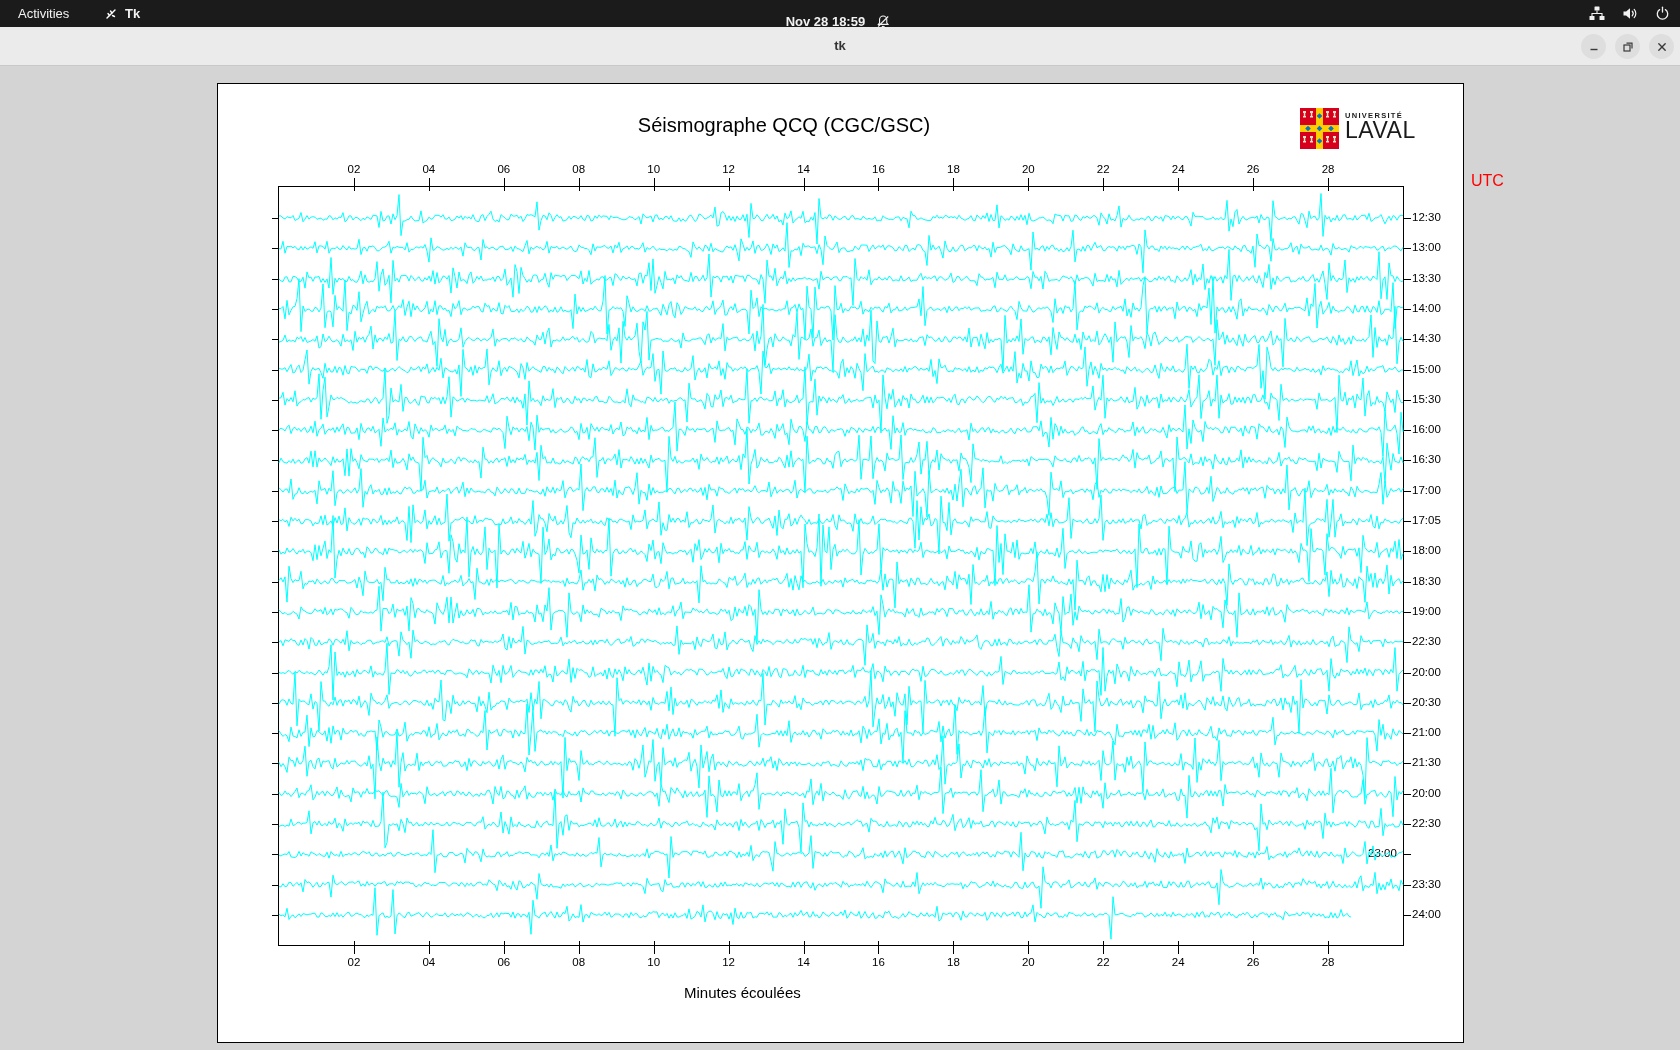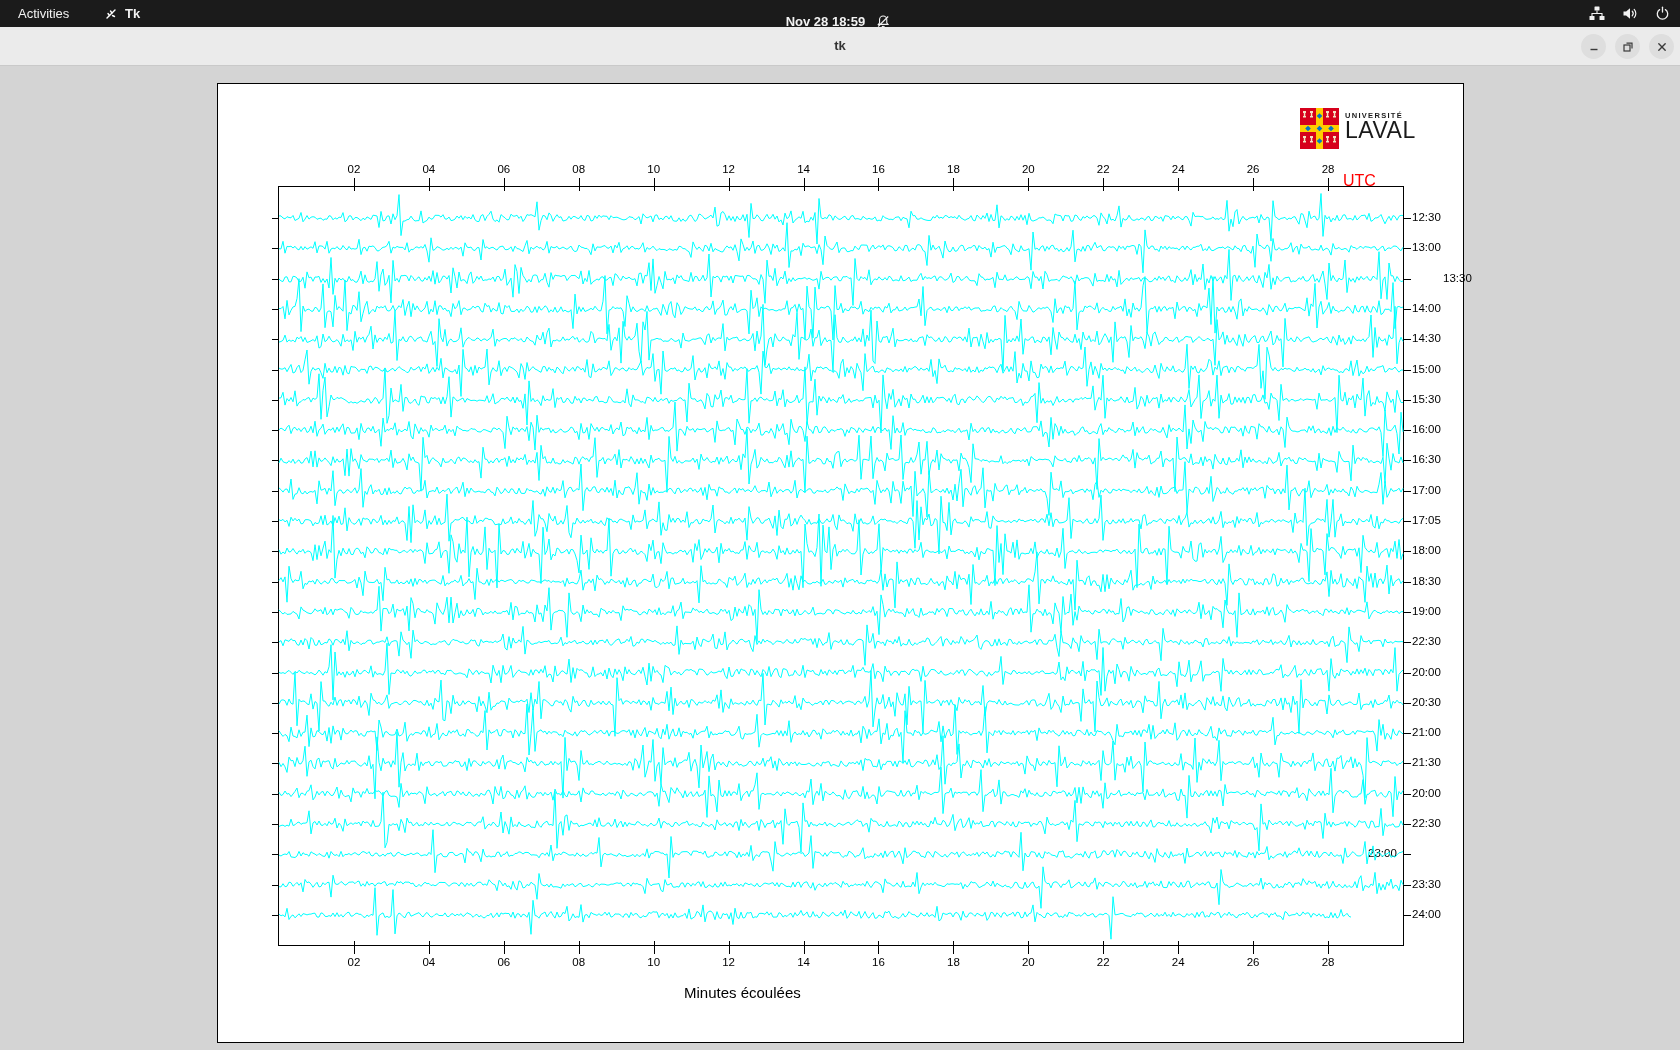--- a/index.html
+++ b/index.html
@@ -132,20 +132,21 @@
             <path d="M9.2 2.8 L2.8 9.2"></path>
         </g>
       </svg>
     </div>
   </div>
 </div>
 
 <div class="canvas">
 
 
+  <div class="plot-title">Séismographe QCQ (CGC/GSC)</div>
 
   <div class="logo">
     <span>
       <svg width="39" height="41" viewBox="0 0 39 41">
         <rect x="0" y="0" width="39" height="41" fill="#d6001c"></rect>
         <rect x="0" y="17" width="39" height="7" fill="#ffcd00"></rect>
         <rect x="16" y="0" width="7" height="41" fill="#ffcd00"></rect>
         <g fill="#0077c8">
           <rect x="17.5" y="6" width="4" height="4" transform="rotate(45 19.5 8)"></rect>
           <rect x="17.5" y="31" width="4" height="4" transform="rotate(45 19.5 33)"></rect>
@@ -237,30 +238,30 @@
       <div class="xlab" style="left: 899.2px; top: -24px;">24</div>
       <div class="xlab" style="left: 899.2px; top: 769px;">24</div>
       <div class="tickv" style="left: 974.133px; top: -9px; height: 13px;"></div>
       <div class="tickv" style="left: 974.133px; top: 754px; height: 13px;"></div>
       <div class="xlab" style="left: 974.133px; top: -24px;">26</div>
       <div class="xlab" style="left: 974.133px; top: 769px;">26</div>
       <div class="tickv" style="left: 1049.07px; top: -9px; height: 13px;"></div>
       <div class="tickv" style="left: 1049.07px; top: 754px; height: 13px;"></div>
       <div class="xlab" style="left: 1049.07px; top: -24px;">28</div>
       <div class="xlab" style="left: 1049.07px; top: 769px;">28</div>
-      <div class="utc" style="left: 1064px; top: -15px; color: rgb(255, 0, 0);">UTC</div>
+      <div class="utc" style="left: 1192px; top: -15px; color: rgb(255, 0, 0);">UTC</div>
       <div class="tickh" style="left: -7px; top: 31px; width: 7px;"></div>
       <div class="tickh" style="left: 1124px; top: 31px; width: 8px;"></div>
       <div class="tlab" style="left: 1133px; top: 24px;">12:30</div>
       <div class="tickh" style="left: -7px; top: 61.3px; width: 7px;"></div>
       <div class="tickh" style="left: 1124px; top: 61.3px; width: 8px;"></div>
       <div class="tlab" style="left: 1133px; top: 54.3px;">13:00</div>
       <div class="tickh" style="left: -7px; top: 91.6px; width: 7px;"></div>
       <div class="tickh" style="left: 1124px; top: 91.6px; width: 8px;"></div>
-      <div class="tlab" style="left: 1133px; top: 84.6px; margin-left: 31px;">13:30</div>
+      <div class="tlab" style="left: 1133px; top: 84.6px;">13:30</div>
       <div class="tickh" style="left: -7px; top: 121.9px; width: 7px;"></div>
       <div class="tickh" style="left: 1124px; top: 121.9px; width: 8px;"></div>
       <div class="tlab" style="left: 1133px; top: 114.9px;">14:00</div>
       <div class="tickh" style="left: -7px; top: 152.2px; width: 7px;"></div>
       <div class="tickh" style="left: 1124px; top: 152.2px; width: 8px;"></div>
       <div class="tlab" style="left: 1133px; top: 145.2px;">14:30</div>
       <div class="tickh" style="left: -7px; top: 182.5px; width: 7px;"></div>
       <div class="tickh" style="left: 1124px; top: 182.5px; width: 8px;"></div>
       <div class="tlab" style="left: 1133px; top: 175.5px;">15:00</div>
       <div class="tickh" style="left: -7px; top: 212.8px; width: 7px;"></div>

